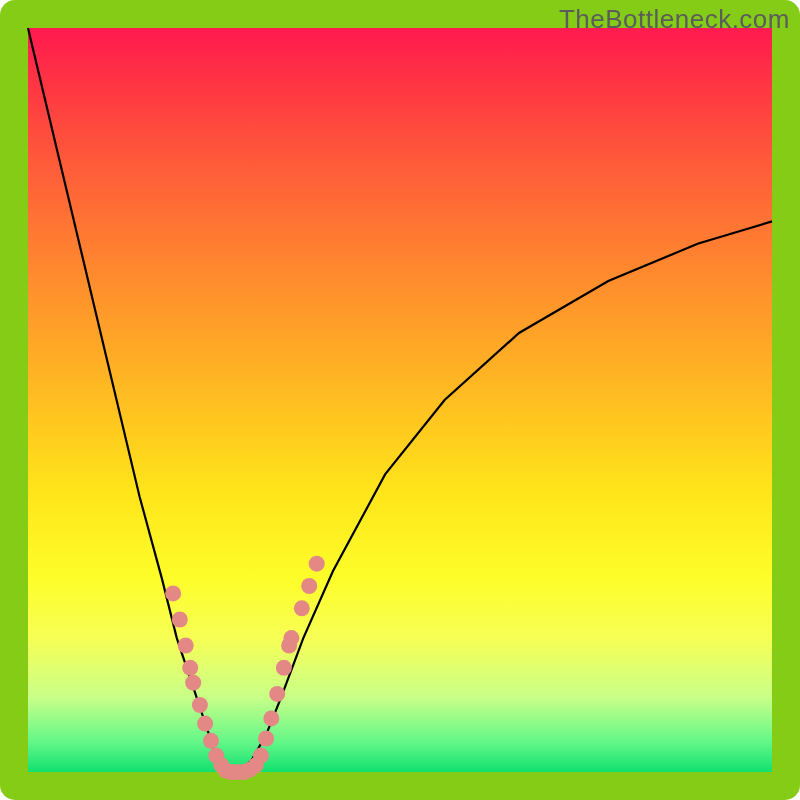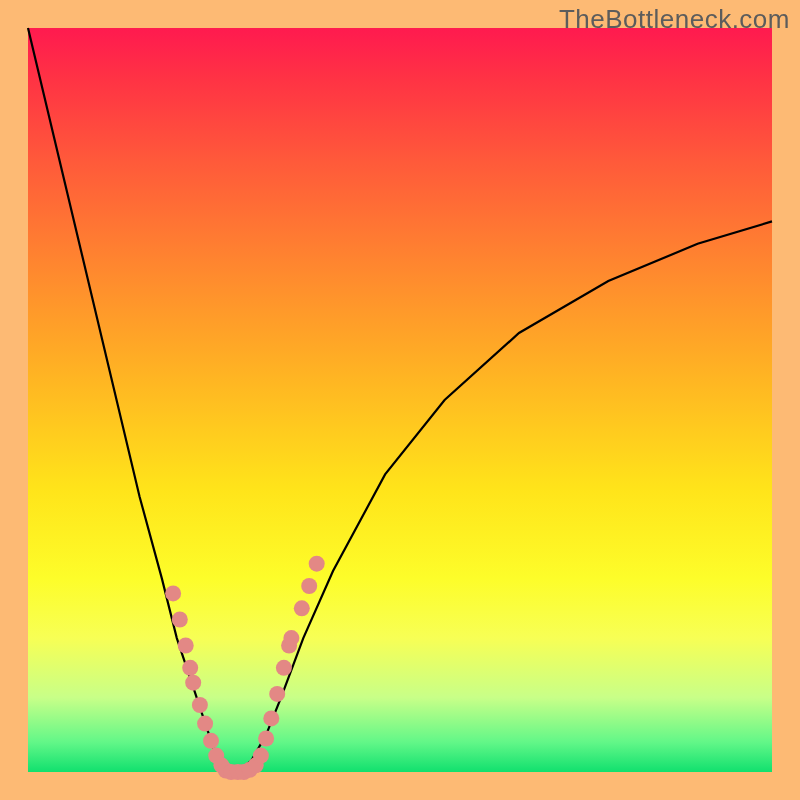--- a/index.html
+++ b/index.html
@@ -7,21 +7,22 @@
     padding: 0;
     width: 800px;
     height: 800px;
     overflow: hidden;
     font-family: Arial, Helvetica, sans-serif;
   }
   .frame {
     position: relative;
     width: 800px;
     height: 800px;
-    background: #fdba74;
+    background: #84cc16;
+    border-radius: 15px;
   }
   .plot-area {
     position: absolute;
     left: 28px;
     top: 28px;
     width: 744px;
     height: 744px;
     background: linear-gradient(to bottom,
       #ff1a4f 0%,
       #ff3344 7%,

